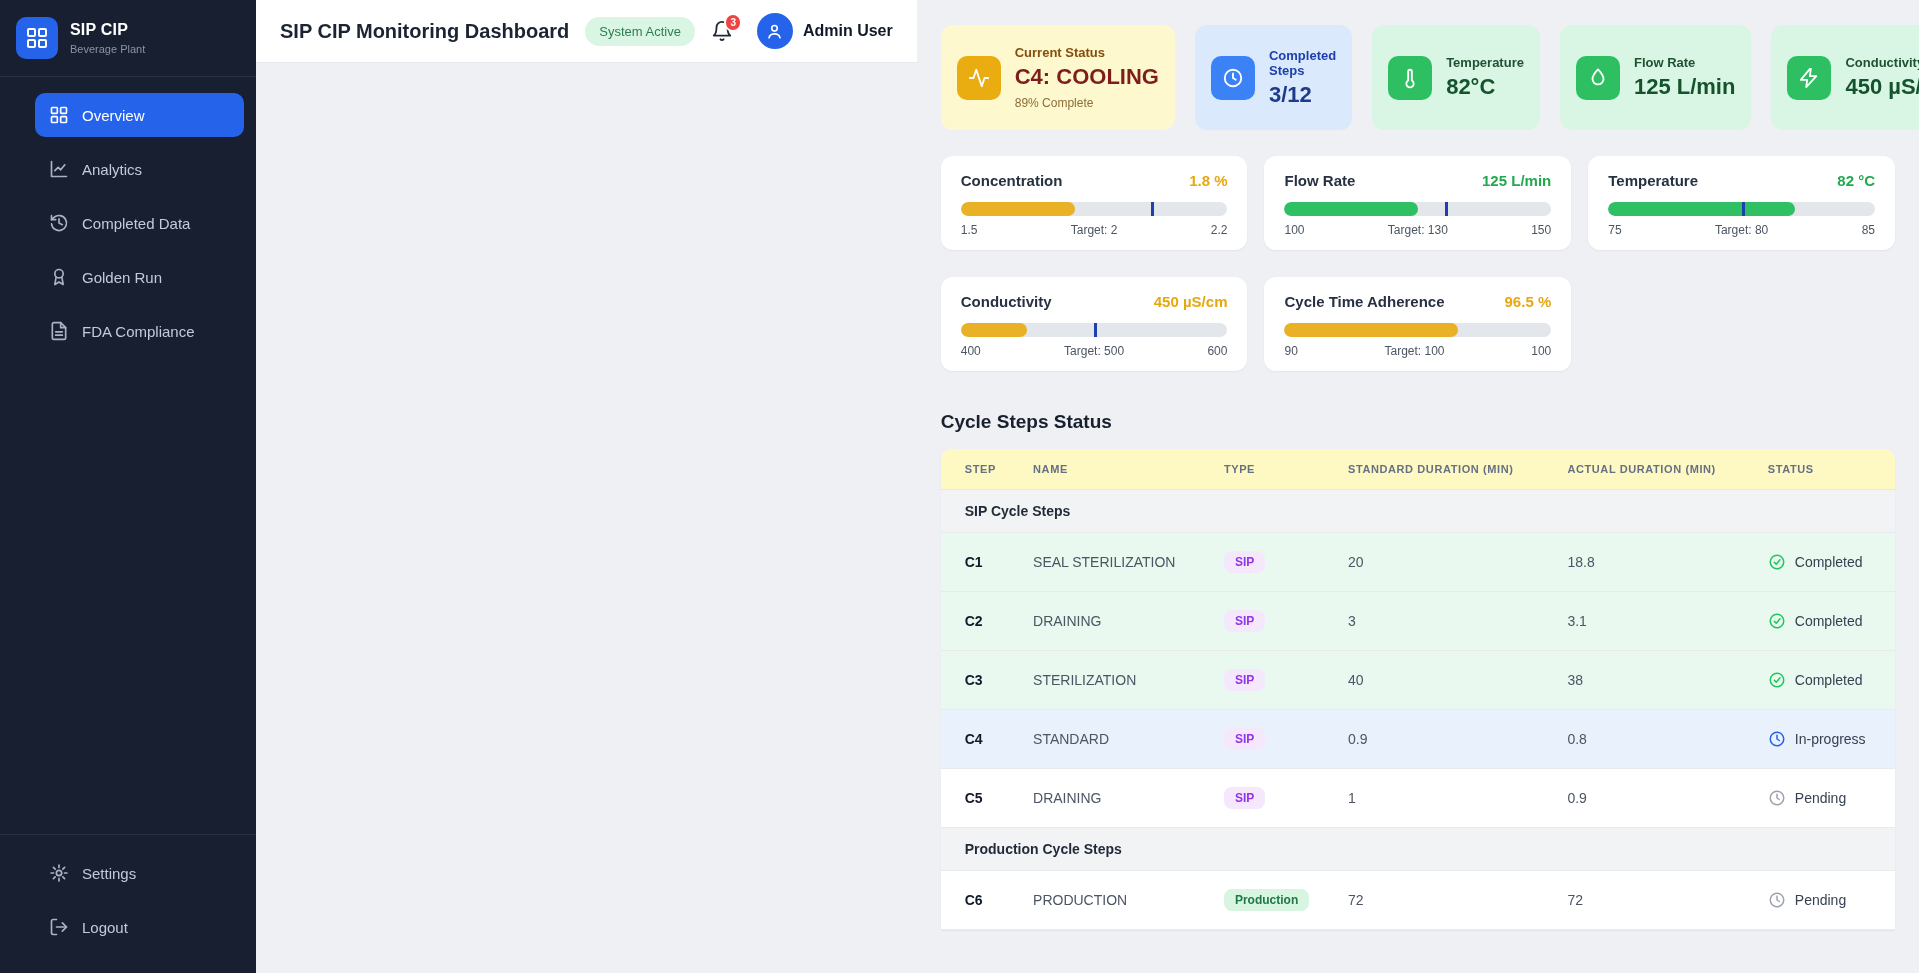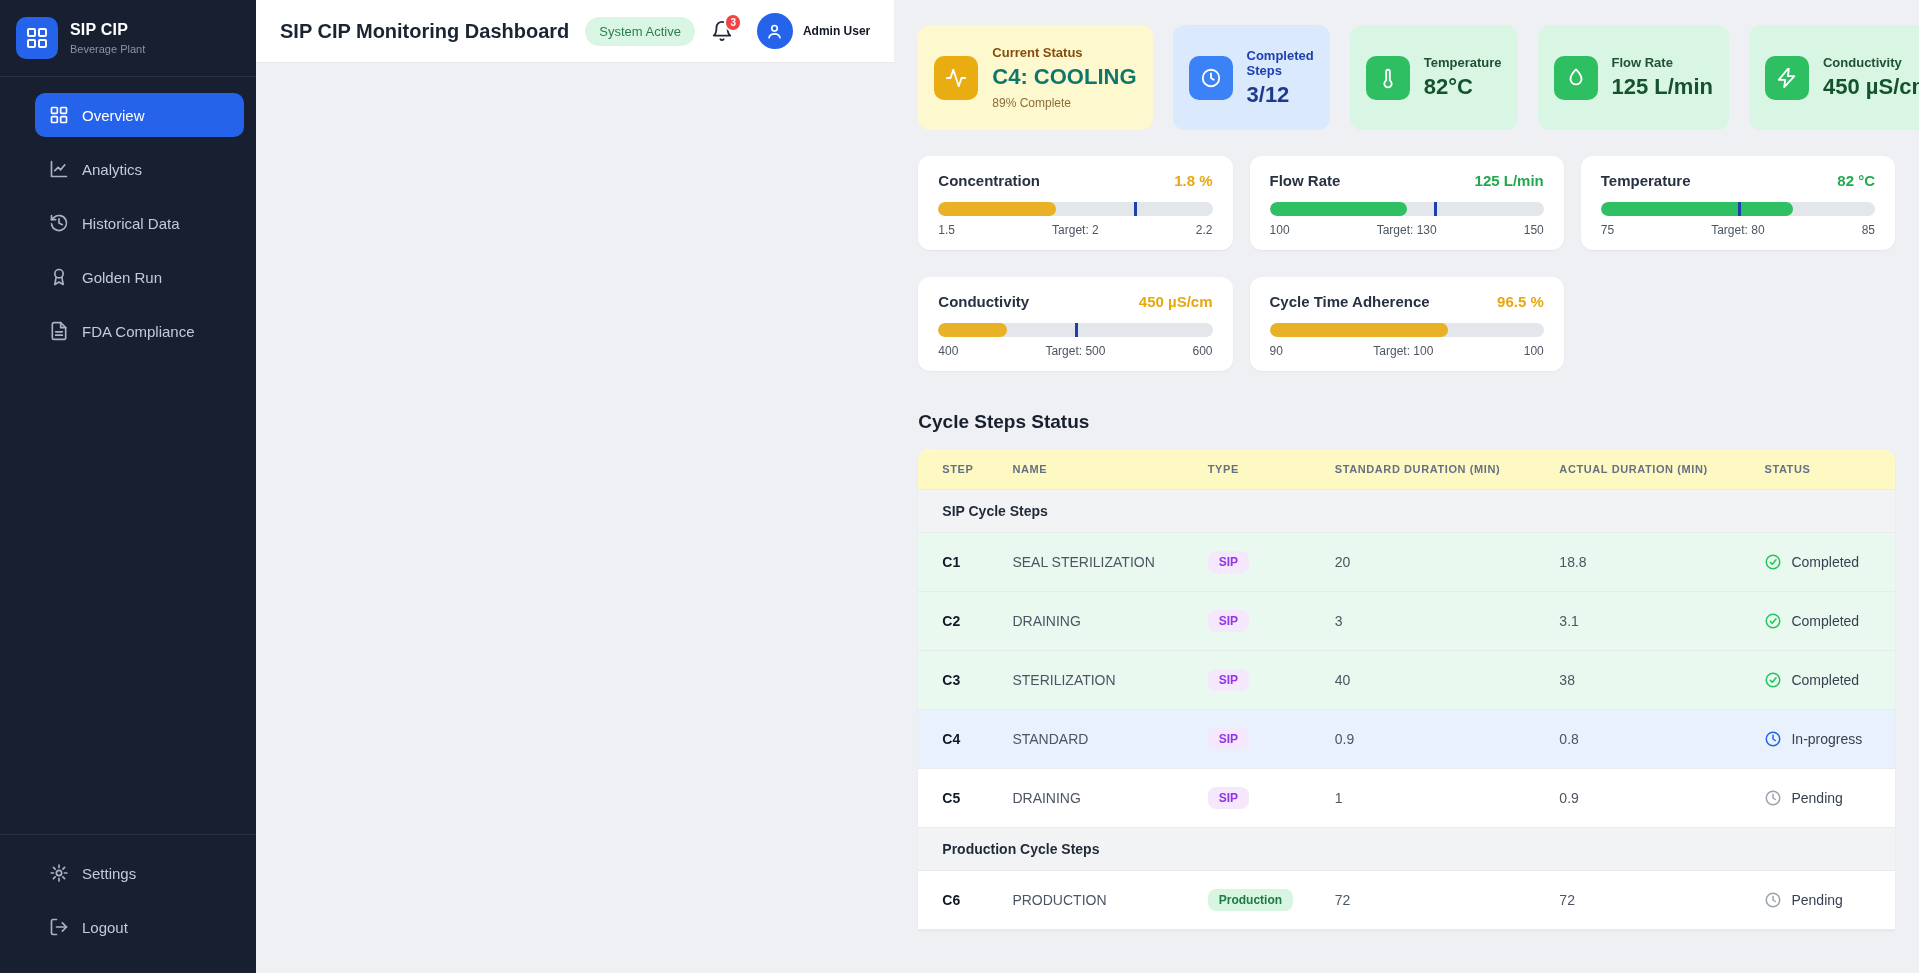--- a/index.html
+++ b/index.html
@@ -29,36 +29,36 @@
   .header-right{margin-left:auto;display:flex;align-items:center;gap:24px;}
   .search-box{display:flex;align-items:center;gap:10px;border:1px solid #d4d9e0;border-radius:10px;padding:9px 14px;width:252px;color:#9aa1ad;background:#fff;}
   .search-box input{border:none;outline:none;font-size:14px;width:100%;color:#374151;background:transparent;font-family:"Liberation Sans",sans-serif;}
   .search-box .icon svg{width:18px;height:18px;}
   .bell-wrap{position:relative;color:#1f2937;cursor:pointer;}
   .bell-wrap .icon svg{width:22px;height:22px;}
   .bell-badge{position:absolute;top:-7px;right:-9px;background:#ef4444;color:#fff;font-size:10px;font-weight:bold;border-radius:999px;min-width:17px;text-align:center;padding:2px 4px;border:2px solid #fff;}
   .user-wrap{display:flex;align-items:center;gap:10px;cursor:pointer;}
   .avatar{width:36px;height:36px;border-radius:50%;background:#2563eb;color:#fff;display:flex;align-items:center;justify-content:center;}
   .avatar svg{width:19px;height:19px;}
-  .user-name{font-size:12px;font-weight:bold;color:#111827;}
+  .user-name{font-size:16px;font-weight:bold;color:#111827;}
 
   
   .content{flex:1;overflow:hidden;padding:25px 24px;}
 
   .cards{display:grid;grid-template-columns:repeat(5,1fr);gap:20px;}
   .card{border-radius:12px;padding:16px;display:flex;gap:14px;align-items:center;min-height:105px;}
   .card-icon{width:44px;height:44px;border-radius:10px;color:#fff;display:flex;align-items:center;justify-content:center;flex-shrink:0;}
   .card-icon svg{width:22px;height:22px;}
   .card-label{font-size:13px;font-weight:bold;}
   .card-value{font-size:22px;font-weight:bold;margin-top:4px;white-space:nowrap;}
   .card-sub{font-size:12px;margin-top:6px;}
   .card.yellow{background:#fdf8cd;}
   .card.yellow .card-icon{background:#e9ac11;}
   .card.yellow .card-label{color:#854d0e;}
-  .card.yellow .card-value{color:#0f766e;}
+  .card.yellow .card-value{color:#7f1d1d;}
   .card.yellow .card-sub{color:#8d6d3a;}
   .card.blue{background:#dbe9fc;}
   .card.blue .card-icon{background:#3b82f6;}
   .card.blue .card-label{color:#1e40af;}
   .card.blue .card-value{color:#1e3a8a;}
   .card.green{background:#d9f6e4;}
   .card.green .card-icon{background:#2fbf63;}
   .card.green .card-label{color:#1f5132;}
   .card.green .card-value{color:#14532d;}
 
@@ -138,21 +138,21 @@
           <span>Analytics</span>
         </div>
         <div class="nav-item">
           <span class="icon">
             <svg viewBox="0 0 24 24" fill="none" stroke="currentColor" stroke-width="2" stroke-linecap="round" stroke-linejoin="round">
               <path d="M3 3v5h5"></path>
               <path d="M3.05 13A9 9 0 1 0 6 5.3L3 8"></path>
               <path d="M12 7v5l4 2"></path>
             </svg>
           </span>
-          <span>Historical Data</span>
+          <span>Completed Data</span>
         </div>
         <div class="nav-item">
           <span class="icon">
             <svg viewBox="0 0 24 24" fill="none" stroke="currentColor" stroke-width="2" stroke-linecap="round" stroke-linejoin="round">
               <circle cx="12" cy="8" r="5"></circle>
               <path d="M15.5 12.5 17 21l-5-3-5 3 1.5-8.5"></path>
             </svg>
           </span>
           <span>Golden Run</span>
         </div>

